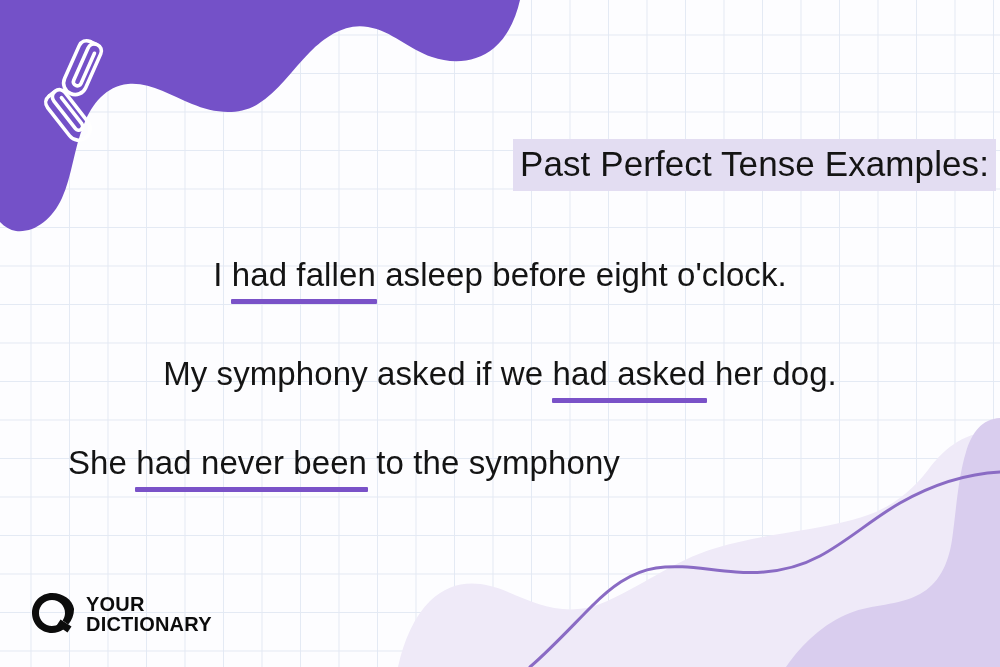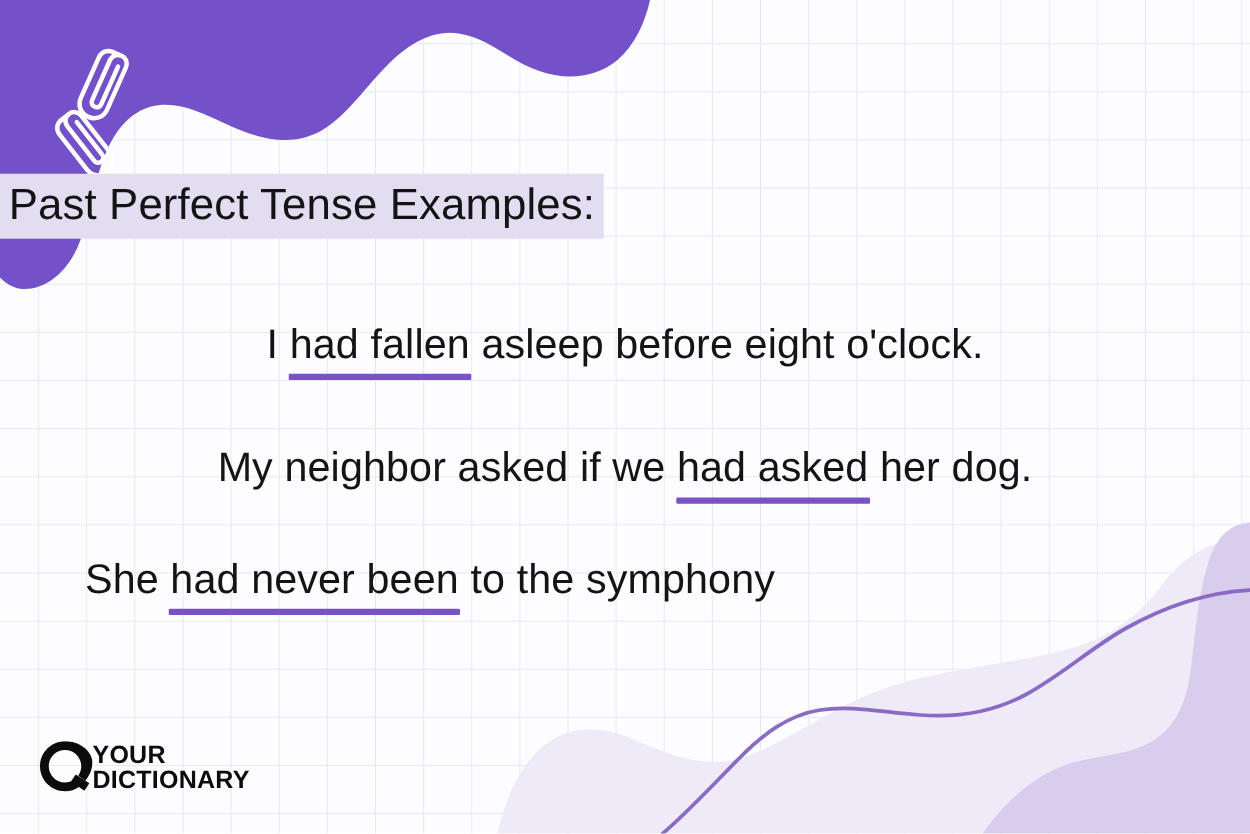--- a/index.html
+++ b/index.html
@@ -48,21 +48,21 @@
   #content {
     position:absolute;
     inset:0;
     z-index:5;
   }
 
   #title-wrap {
     position:absolute;
     left:0; right:4px;
     top:139px;
-    text-align:left;
+    text-align:right;
   }
   #title {
     display:inline-block;
     background:#e3ddf2;
     color:#141414;
     font-size:35px;
     line-height:1.26;
     letter-spacing:.1px;
     padding:3px 7px 5px 7px;
     white-space:nowrap;
@@ -97,20 +97,21 @@
     border-radius:1px;
   }
 
   
   #logo {
     position:absolute;
     left:32px;
     bottom:32px;
     display:flex;
     align-items:center;
+    gap:12px;
     z-index:6;
   }
   #logo-mark { flex:0 0 auto; display:block; }
   #logo-text {
     display:flex;
     flex-direction:column;
     justify-content:center;
     color:#0c0c0c;
     font-weight:bold;
     letter-spacing:.2px;
@@ -158,21 +159,21 @@
 
     <div id="title-wrap">
       <span id="title">Past Perfect Tense Examples:</span>
     </div>
 
     <div class="sentence" id="sentence-1">
       <span>I </span><span class="hl">had fallen</span><span> asleep before eight o'clock.</span>
     </div>
 
     <div class="sentence" id="sentence-2">
-      <span>My neighbor asked if we </span><span class="hl">had asked</span><span> her dog.</span>
+      <span>My symphony asked if we </span><span class="hl">had asked</span><span> her dog.</span>
     </div>
 
     <div class="sentence" id="sentence-3">
       <span class="line"><span>She </span><span class="hl">had never been</span><span> to the symphony</span></span>
     </div>
 
   </div>
 
   <svg id="deco-top" class="deco" viewBox="0 0 1000 667">
     <path fill="#7451c8" d="M0,0

